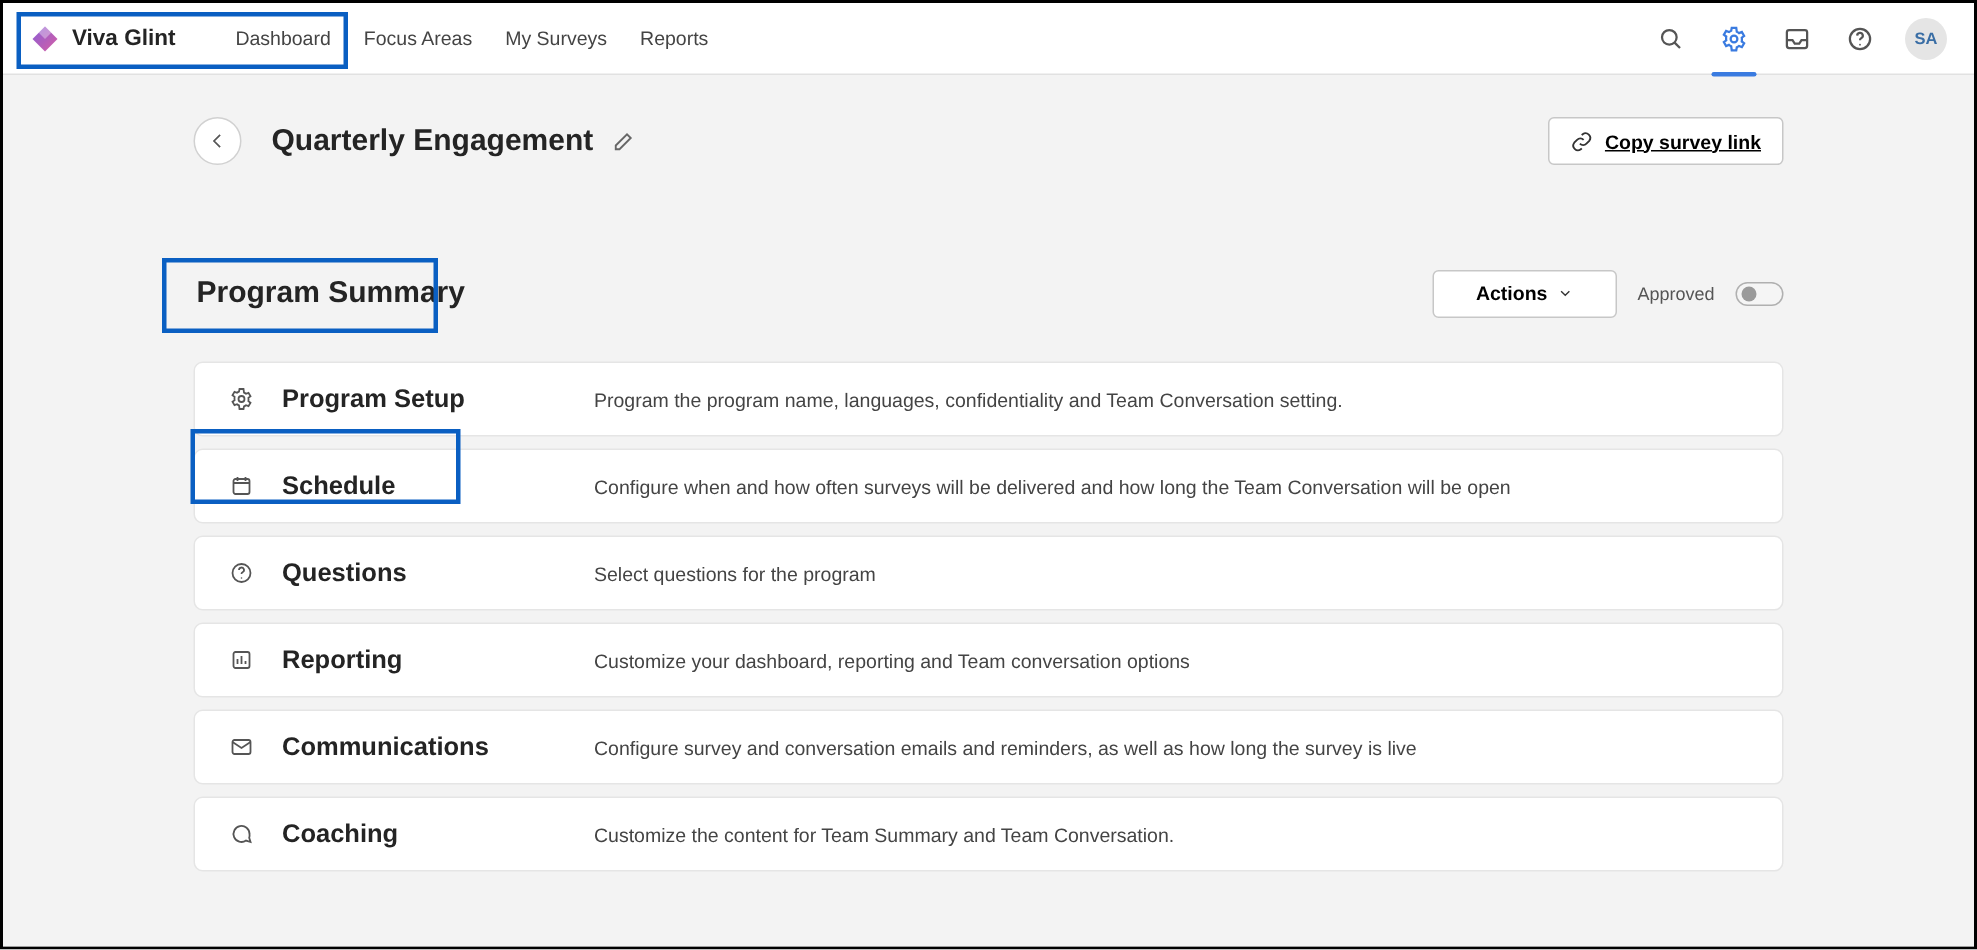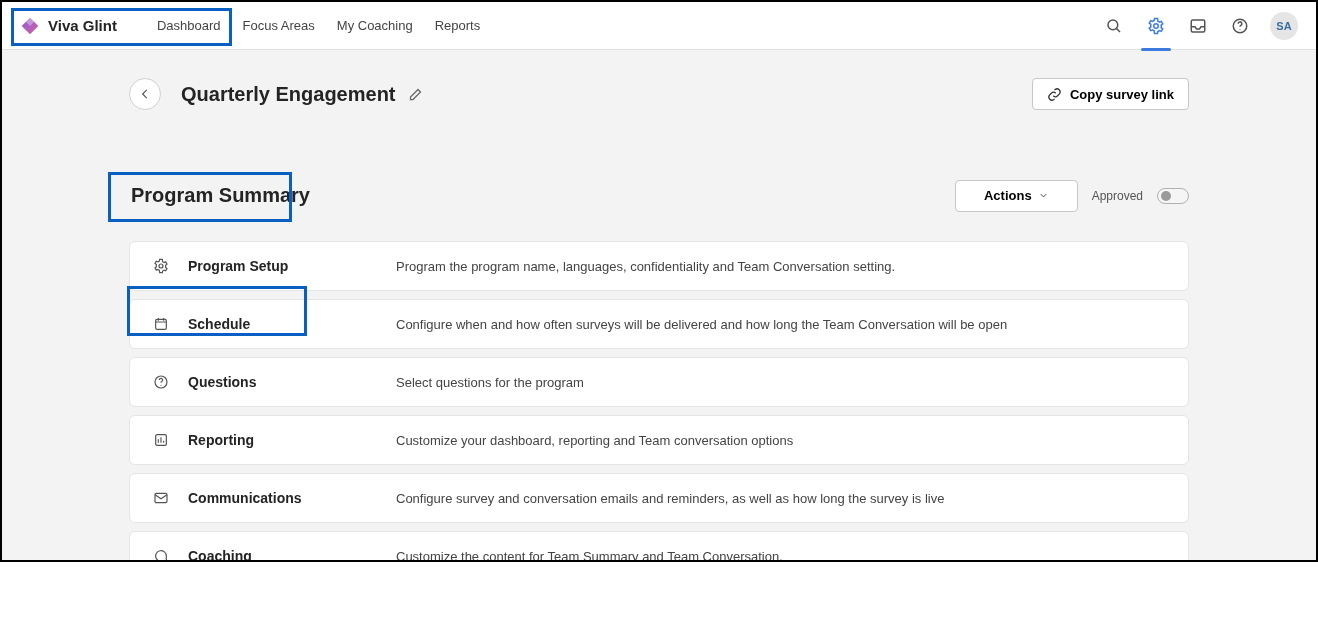--- a/index.html
+++ b/index.html
@@ -1,17 +1,17 @@
 <!DOCTYPE html>
 <html><head>
 <meta charset="utf-8">
 <style>
   * { box-sizing: border-box; margin: 0; padding: 0; }
   html, body { width: 1318px; height: 633px; font-family: "Segoe UI", Arial, sans-serif; background:#fff; color:#242424; }
-  .frame { width:1318px; height:562px; border:2px solid #000; overflow:hidden; position:relative; }
+  .frame { width:1318px; height:633px; border:2px solid #000; overflow:hidden; position:relative; }
   
   .topbar { height:48px; border-bottom:1px solid #e1e1e1; display:flex; align-items:center; padding:0 18px; background:#fff; }
   .brand-wrap { display:flex; align-items:center; gap:8px; }
   .brand-logo { width:20px; height:20px; }
   .brand-text { font-weight:700; font-size:15px; }
   .nav-links { display:flex; align-items:flex-start; gap:22px; margin-left:40px; }
   .nav-link { font-size:13px; color:#444; cursor:pointer; }
   .topbar-right { margin-left:auto; display:flex; align-items:center; gap:18px; }
   .icon-btn { width:24px; height:24px; display:flex; align-items:center; justify-content:center; cursor:pointer; color:#555; }
   .icon-btn.active { color:#3a7be0; }
@@ -21,34 +21,34 @@
   .avatar { width:28px; height:28px; border-radius:50%; background:#e5e5e5; display:flex; align-items:center; justify-content:center; font-size:11px; font-weight:600; color:#3a6ea5; }
   
   .hl { position:absolute; border:3px solid #0a5fc2; pointer-events:none; }
   
   .page { background:#f3f3f3; height:calc(100% - 48px); padding:28px 0 24px; }
   .content { width:1060px; margin:0 auto; }
   .header-row { display:flex; align-items:center; }
   .back-btn { width:32px; height:32px; border:1px solid #d1d1d1; border-radius:50%; background:#fff; display:flex; align-items:center; justify-content:center; cursor:pointer; margin-right:20px; }
   .page-title { font-size:20px; font-weight:700; }
   .edit-pencil { margin-left:12px; color:#666; cursor:pointer; }
-  .copy-btn { margin-left:auto; border:1px solid #c7c7c7; background:#fff; border-radius:4px; height:32px; padding:0 14px; display:flex; align-items:center; gap:8px; font-size:13px; font-weight:600; cursor:pointer; }
+  .copy-btn { margin-left:auto; border:1px solid #c7c7c7; background:#fff; border-radius:4px; height:32px; padding:0 14px; display:flex; align-items:center; gap:8px; font-size:13px; font-weight:600; cursor:pointer;text-decoration:underline; }
   
   .summary-row { display:flex; align-items:center; margin-top:68px; }
   .section-title { font-size:20px; font-weight:600; padding:6px 2px; }
   .summary-right { margin-left:auto; display:flex; align-items:center; gap:14px; }
   .actions-btn { border:1px solid #c7c7c7; background:#fff; border-radius:4px; height:32px; padding:0 28px; display:flex; align-items:center; gap:6px; font-size:13px; font-weight:600; cursor:pointer; }
   .approved-label { font-size:12px; color:#555; }
   .toggle { width:32px; height:16px; border:1px solid #b0b0b0; border-radius:10px; position:relative; background:#f5f5f5; cursor:pointer; }
   .toggle-knob { width:10px; height:10px; background:#9a9a9a; border-radius:50%; position:absolute; top:2px; left:3px; }
   
   .card-list { margin-top:28px; display:flex; flex-direction:column; gap:8px; }
   .card { background:#fff; border:1px solid #e5e5e5; border-radius:6px; height:50px; display:flex; align-items:center; padding:0 22px; cursor:pointer; }
   .card .c-icon { width:18px; height:18px; display:flex; align-items:center; justify-content:center; color:#555; flex-shrink:0; }
-  .card .c-title { font-size:14px; font-weight:600; margin-left:18px; width:208px; flex-shrink:0; }
+  .card .c-title { font-size:17px; font-weight:600; margin-left:18px; width:208px; flex-shrink:0; }
   .card .c-desc  { font-size:13px; color:#444; }
   svg { display:block; }
 </style>
 </head>
 <body>
 
 <div class="frame">
 
   <div class="topbar">
     <div class="brand-wrap">
@@ -62,21 +62,21 @@
             </defs>
             <path fill="url(#g1)" d="M12 2 L22 12 L12 22 L2 12 Z"></path>
             <path fill="#fff" opacity=".35" d="M12 2 L17 7 L12 12 L7 7 Z"></path>
           </svg>
       </span>
       <span class="brand-text">Viva Glint</span>
     </div>
     <div class="nav-links">
       <span class="nav-link">Dashboard</span>
       <span class="nav-link">Focus Areas</span>
-      <span class="nav-link">My Coaching</span>
+      <span class="nav-link">My Surveys</span>
       <span class="nav-link">Reports</span>
     </div>
     <div class="topbar-right">
       <span class="icon-btn">
         <svg width="18" height="18" viewBox="0 0 24 24" fill="none" stroke="currentColor" stroke-width="2">
             <circle cx="10.5" cy="10.5" r="6.5"></circle>
             <line x1="20" y1="20" x2="15.2" y2="15.2"></line>
           </svg>
       </span>
       <span class="icon-btn active gear-wrap">

